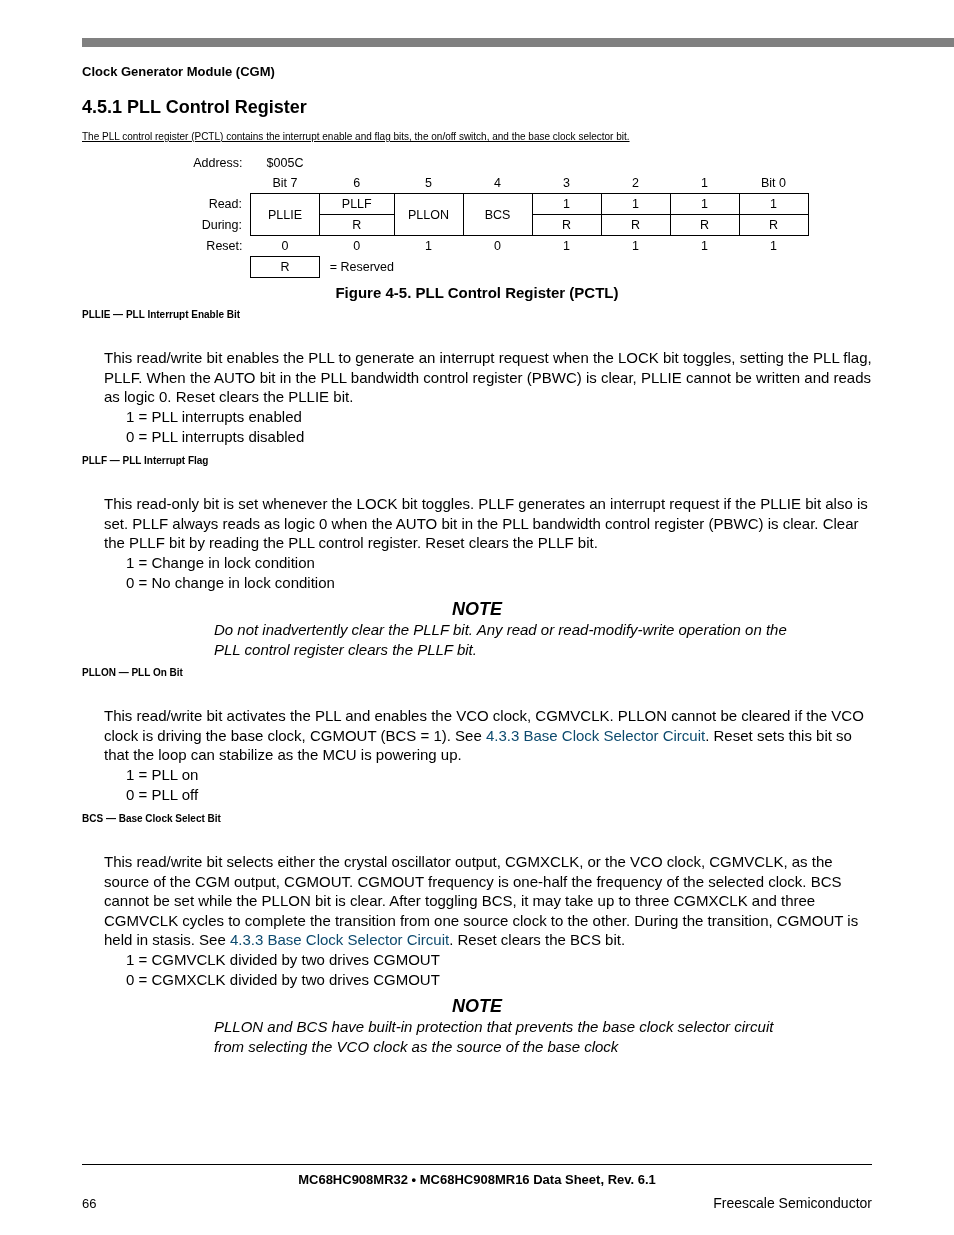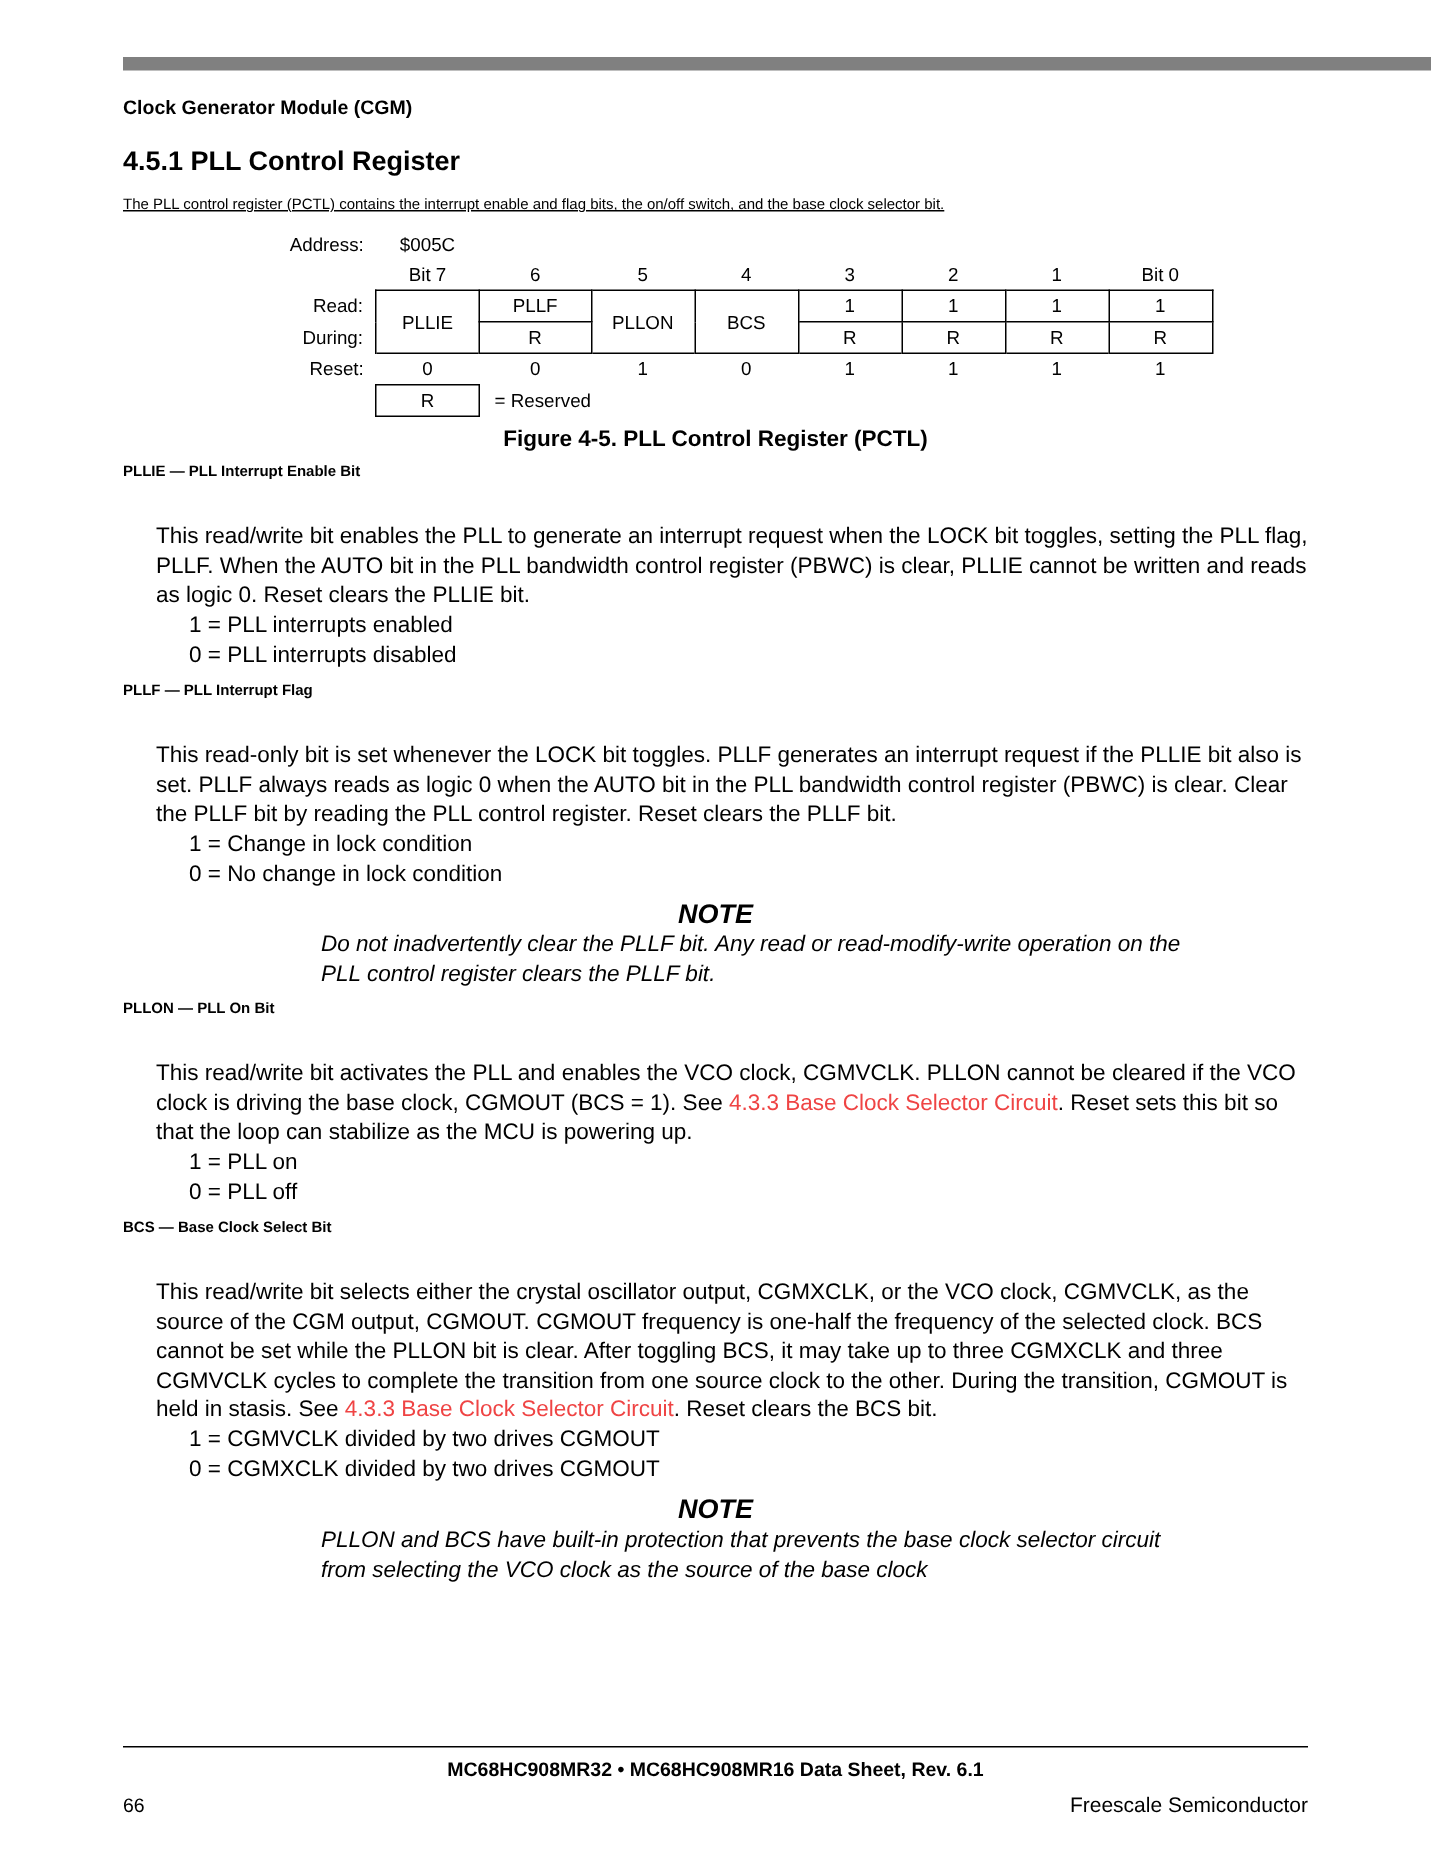--- a/index.html
+++ b/index.html
@@ -66,21 +66,21 @@
   }
   .note-body {
     font-style: italic;
     font-size: 15px;
     line-height: 1.3;
     margin-left: 132px;
     margin-right: 70px;
     margin-bottom: 8px;
   }
   .link {
-    color: #ef4444;
+    color: #0c4a6e;
   }
   
   .regdiag {
     margin: 6px 0 6px 100px;
     font-size: 12.5px;
   }
   .regdiag table { border-collapse: collapse; }
   .regdiag td {
     text-align: center;
     vertical-align: middle;

